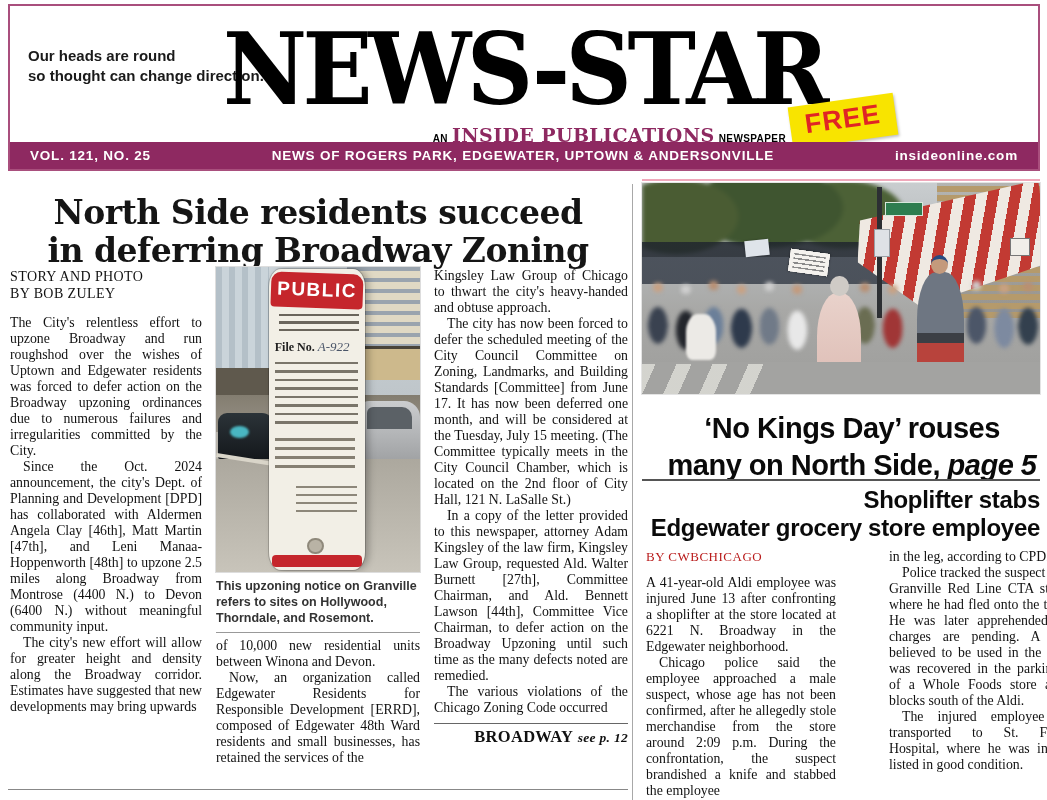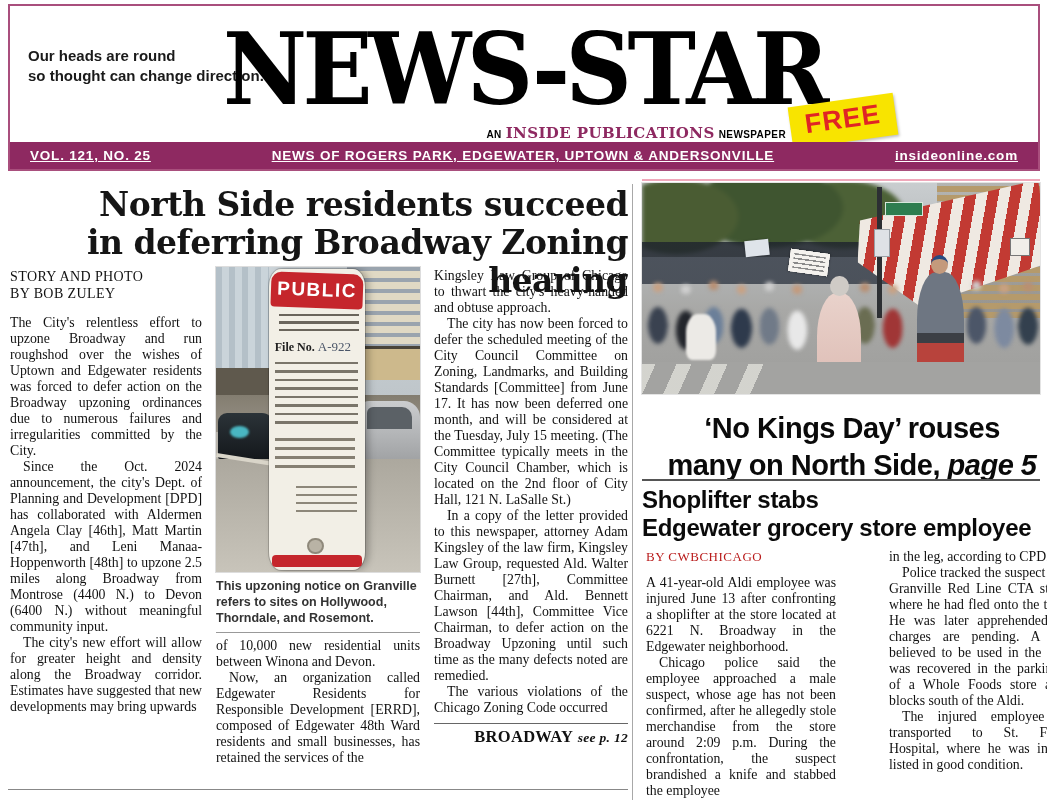--- a/index.html
+++ b/index.html
@@ -16,32 +16,32 @@
   .date-text { color:#111; font:bold 13px "Liberation Sans", sans-serif; letter-spacing:.6px; }
   .quote { position:absolute; left:18px; top:40px; width:310px;
            font:bold 15px "Liberation Sans", sans-serif; color:#1a1a1a; line-height:20px; }
   .quote .attr { font-style:italic; text-align:center; padding-left:90px; margin-top:7px; }
   .paper-title { position:absolute; left:0; right:0; top:8px; margin:0; text-align:center;
                  font-family:"DejaVu Serif", serif; font-weight:bold; font-size:100px;
                  letter-spacing:-5px; color:#000; transform:scaleX(.92) scaleY(1.0);
                  line-height:110px; }
   .publisher-line { position:absolute; right:252px; top:118px; text-align:right; white-space:nowrap; }
   .pub-small { font:bold 10px "Liberation Sans", sans-serif; color:#000; letter-spacing:.4px; }
-  .pub-purple { font-family:"DejaVu Serif", serif; font-weight:bold; font-size:15px;
+  .pub-purple { font-family:"DejaVu Serif", serif; font-weight:bold; font-size:19px;
                 color:#8e2961; letter-spacing:.4px; }
   .free-badge { position:absolute; left:780px; top:94px; background:#f8e400; color:#e02525;
                 font:bold 27px "Liberation Sans", sans-serif; letter-spacing:1px;
                 padding:4px 15px 7px; transform:rotate(-8deg);
                 box-shadow:1px 2px 3px rgba(0,0,0,.25); }
   .vol-bar { position:absolute; left:0; right:0; bottom:0; height:27px; background:#8e2961;
              color:#fff; display:flex; align-items:center; justify-content:space-between;
-             padding:12px 20px; font:bold 13.5px "Liberation Sans", sans-serif; letter-spacing:.8px;text-decoration:underline; }
-
-  
-  .lead-headline { position:absolute; left:8px; top:186px; width:620px; margin:0; text-align:right;
+             padding:12px 20px; font:bold 13.5px "Liberation Sans", sans-serif; letter-spacing:.8px; }
+
+  
+  .lead-headline { position:absolute; left:8px; top:194px; width:620px; margin:0; text-align:center;
                    font-family:"DejaVu Serif", serif; font-weight:bold; font-size:33px;
                    line-height:38px; color:#151515; letter-spacing:-.5px; }
   .col { position:absolute; font-family:"Liberation Serif", serif; font-size:13.8px;
          line-height:16px; text-align:justify; color:#111; }
   .col p { margin:0; text-indent:13px; }
   .col p.first { text-indent:0; }
   .col1 { left:10px; top:268px; width:192px; height:520px; overflow:hidden; }
   .subhead { font:bold italic 16px "Liberation Sans", sans-serif; line-height:20px;
              text-align:left; color:#0a0a0a; margin-bottom:11px; }
   .byline { font-size:14px; line-height:17px; letter-spacing:.4px; text-align:left;
@@ -61,21 +61,21 @@
   .section-divider { position:absolute; left:632px; top:184px; width:1px; height:616px; background:#a8a8a8; }
 
   
   .right-top-line { position:absolute; left:642px; top:179px; width:398px; height:2px; background:#f0a8ba; }
   .protest-photo { position:absolute; left:642px; top:183px; width:398px; height:211px; margin:0;
                    overflow:hidden; background:#b0b4b6; outline:1px solid #e4e4e4; }
   .nk-headline { position:absolute; left:642px; top:399px; width:398px; margin:11px; text-align:center;
                  font:bold 29px "Liberation Sans", sans-serif; line-height:37px; color:#0a0a0a;
                  letter-spacing:-.5px; }
   .nk-rule { position:absolute; left:642px; top:479px; width:398px; height:2px; background:#555; }
-  .shop-headline { position:absolute; left:642px; top:486px; width:398px; margin:0; text-align:left;
+  .shop-headline { position:absolute; left:642px; top:486px; width:398px; margin:0; text-align:right;
                    font:bold 24px "Liberation Sans", sans-serif; line-height:28px; color:#0a0a0a;
                    letter-spacing:-.3px; }
   .shop-byline { position:absolute; left:646px; top:549px; font-size:13px; letter-spacing:.5px; color:#b91c1c;text-align:center; }
   .shopL { left:646px; top:575px; width:190px; height:225px; overflow:hidden; }
   .shopR { left:849px; top:549px; width:191px; height:251px; overflow:hidden;margin-left:40px; }
 
   
   .notice-photo div { position:absolute; }
   .np-sky { left:0; top:0; width:100%; height:42%; background:linear-gradient(#ccd4d9,#bfc6ca); }
   .np-bldgL { left:0; top:0; width:26%; height:42%;
@@ -96,21 +96,21 @@
   .np-curb { left:0; top:63%; width:38%; height:4px; background:#d9d5c9; transform:rotate(9deg); }
   .np-notice { left:26%; top:.5%; width:47%; height:99%; background:#f2efe6;
                border-radius:12px/18px; box-shadow:0 0 0 1px rgba(0,0,0,.18),4px 0 7px rgba(0,0,0,.25); }
   .np-red-top { top:1.5%; left:2%; right:2%; height:11.5%; background:#c5262c;
                 border-radius:10px 10px 4px 4px; transform:rotate(2deg);
                 display:flex; align-items:center; justify-content:center;
                 color:#fff; font:bold 19px "Liberation Sans", sans-serif; letter-spacing:1.5px; }
   .np-addr { top:15%; left:10%; right:6%;
              height:7%; background:repeating-linear-gradient(180deg,#6a655c 0 2.5px,transparent 2.5px 7.5px); }
   .np-file { top:23.5%; left:6%; font:bold 12px "Liberation Serif", serif; color:#222; }
-  .np-file .hand { font-weight:normal; color:#4a5568; font-size:13px; }
+  .np-file .hand { font-style:italic; font-weight:normal; color:#4a5568; font-size:13px; }
   .np-lines1 { top:31%; left:6%; right:7%; height:21%;
                background:repeating-linear-gradient(180deg,#7a756a 0 2.5px,transparent 2.5px 8.5px); }
   .np-lines2 { top:56%; left:6%; right:10%; height:12%;
                background:repeating-linear-gradient(180deg,#857f72 0 2.5px,transparent 2.5px 9px); }
   .np-sig { top:72%; left:28%; right:8%; height:9%;
             background:repeating-linear-gradient(180deg,#8d877a 0 2px,transparent 2px 8px); }
   .np-seal { bottom:5.5%; left:40%; width:17%; aspect-ratio:1; border-radius:50%;
              background:#b9b3a5; border:2px solid #8f897b; }
   .np-red-bottom { bottom:1.2%; left:3%; right:3%; height:4%; background:#c5262c; border-radius:4px; }
 

